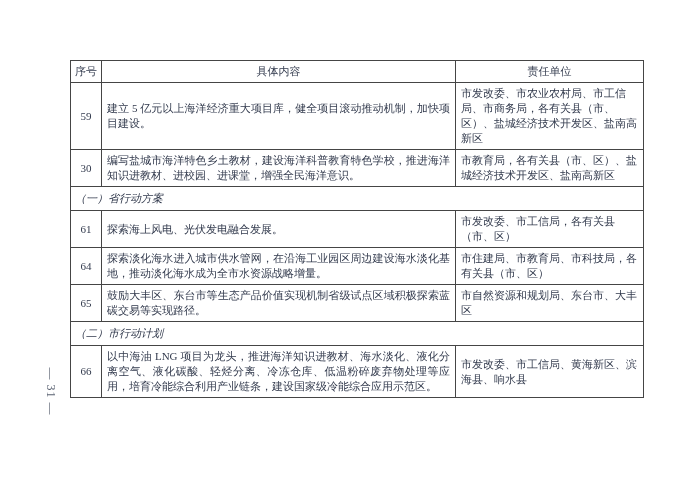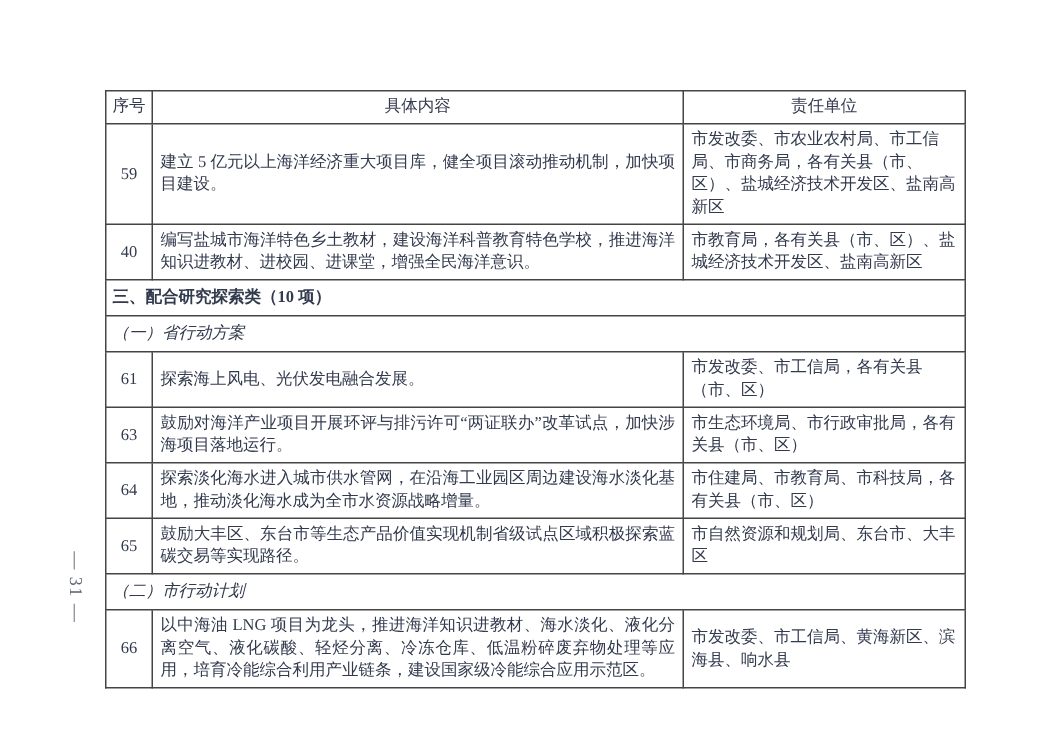--- a/index.html
+++ b/index.html
@@ -93,45 +93,37 @@
       </tr>
     </thead>
     <tbody>
     <tr>
       <td class="cell-no">59</td>
       <td class="cell-content">建立 5 亿元以上海洋经济重大项目库，健全项目滚动推动机制，加快项目建设。</td>
       <td class="cell-unit">市发改委、市农业农村局、市工信局、市商务局，各有关县（市、区）、盐城经济技术开发区、盐南高新区</td>
     </tr>
 
     <tr>
-      <td class="cell-no">40</td>
+      <td class="cell-no">30</td>
       <td class="cell-content">编写盐城市海洋特色乡土教材，建设海洋科普教育特色学校，推进海洋知识进教材、进校园、进课堂，增强全民海洋意识。</td>
       <td class="cell-unit">市教育局，各有关县（市、区）、盐城经济技术开发区、盐南高新区</td>
     </tr>
 
-    <tr class="section">
-      <td class="cell-span" colspan="3">三、配合研究探索类（10 项）</td>
-    </tr>
 
     <tr class="subsection">
       <td class="cell-span" colspan="3">（一）省行动方案</td>
     </tr>
 
     <tr>
       <td class="cell-no">61</td>
       <td class="cell-content">探索海上风电、光伏发电融合发展。</td>
       <td class="cell-unit">市发改委、市工信局，各有关县（市、区）</td>
     </tr>
 
 
-    <tr>
-      <td class="cell-no">63</td>
-      <td class="cell-content">鼓励对海洋产业项目开展环评与排污许可“两证联办”改革试点，加快涉海项目落地运行。</td>
-      <td class="cell-unit">市生态环境局、市行政审批局，各有关县（市、区）</td>
-    </tr>
 
     <tr>
       <td class="cell-no">64</td>
       <td class="cell-content">探索淡化海水进入城市供水管网，在沿海工业园区周边建设海水淡化基地，推动淡化海水成为全市水资源战略增量。</td>
       <td class="cell-unit">市住建局、市教育局、市科技局，各有关县（市、区）</td>
     </tr>
 
     <tr>
       <td class="cell-no">65</td>
       <td class="cell-content">鼓励大丰区、东台市等生态产品价值实现机制省级试点区域积极探索蓝碳交易等实现路径。</td>

